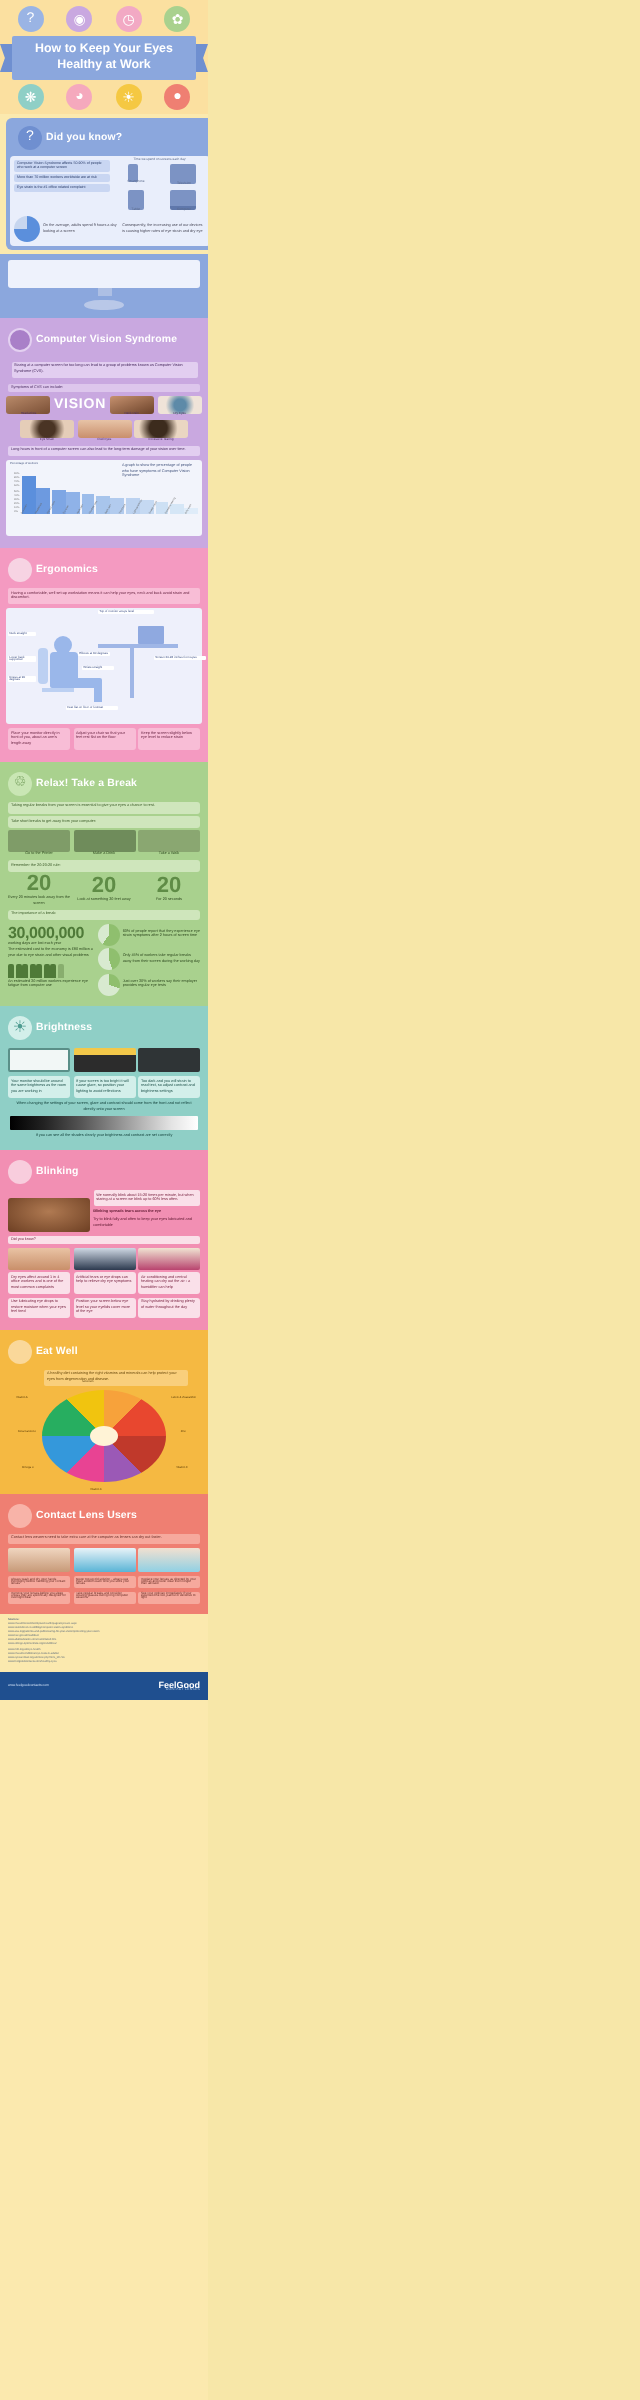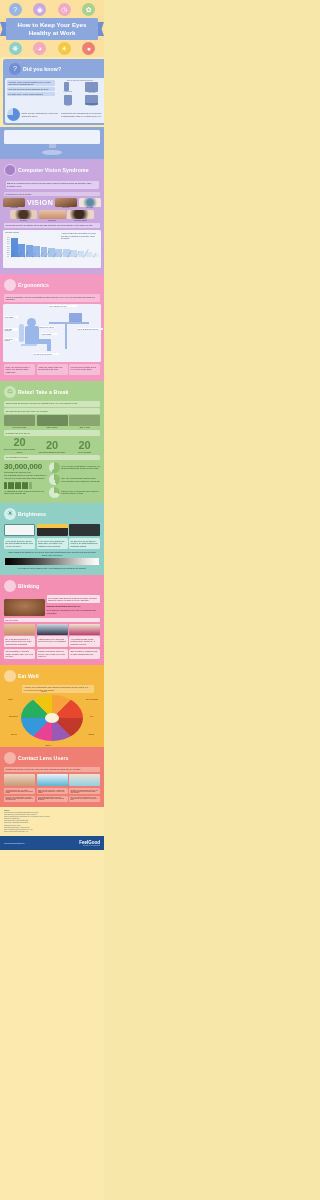--- a/index.html
+++ b/index.html
@@ -354,21 +354,21 @@
         <div class="tbox" style="color:#2f4a20;">Make a Drink</div>
       </div>
       <div style="flex:1">
         <div style="height:11px;background:#8aa771;border-radius:1px;"></div>
         <div class="tbox" style="color:#2f4a20;">Take a Walk</div>
       </div>
     </div>
 
     <div class="tbox gcard" style="margin:1.5px 4px;color:#3c5c29;">Remember the 20-20-20 rule:</div>
 
-    <div class="row" style="margin:1.5px 4px;align-items:flex-end;">
+    <div class="row" style="margin:1.5px 4px;align-items:center;">
       <div style="flex:1;text-align:center">
         <div class="twenty">20</div>
         <div class="tbox" style="color:#2f4a20;">Every 20 minutes look away from the screen</div>
       </div>
       <div style="flex:1;text-align:center">
         <div class="twenty">20</div>
         <div class="tbox" style="color:#2f4a20;">Look at something 20 feet away</div>
       </div>
       <div style="flex:1;text-align:center">
         <div class="twenty">20</div>

